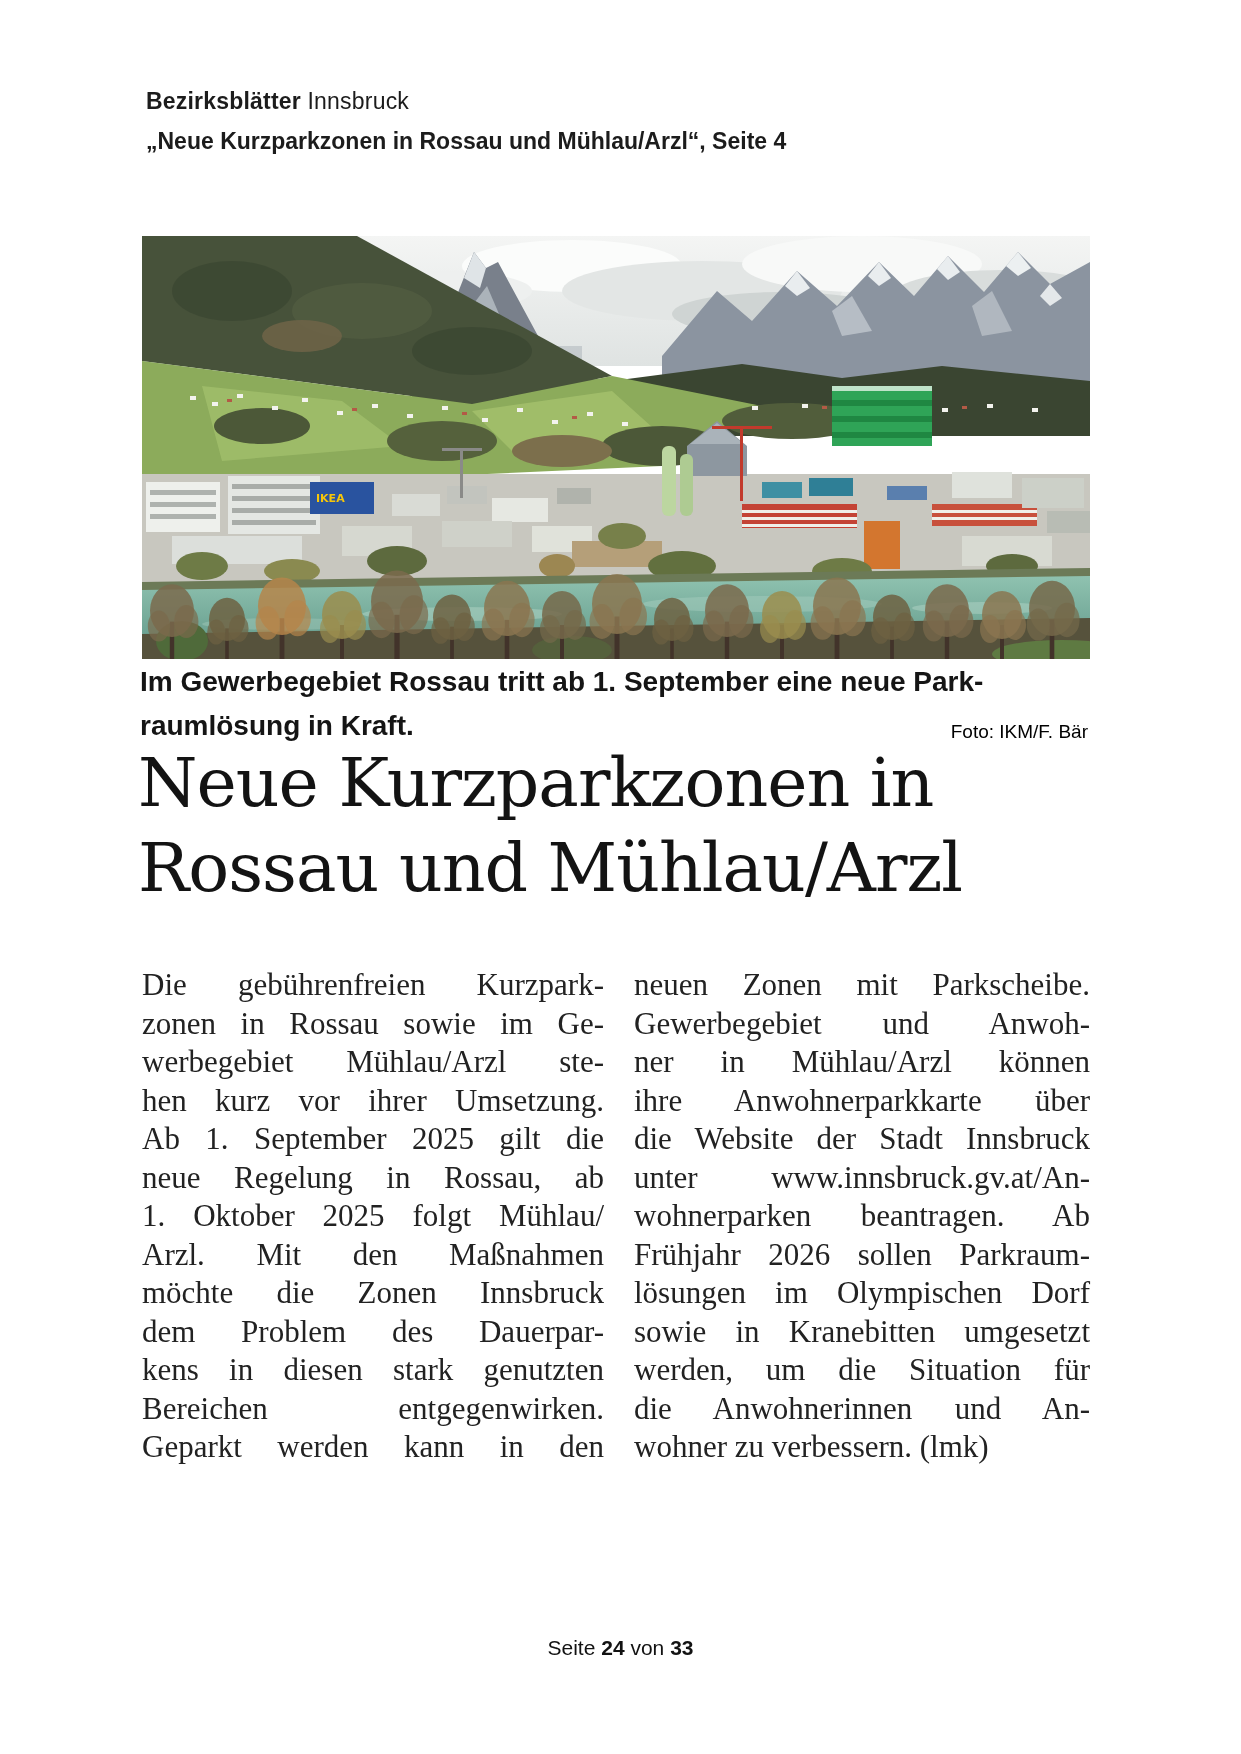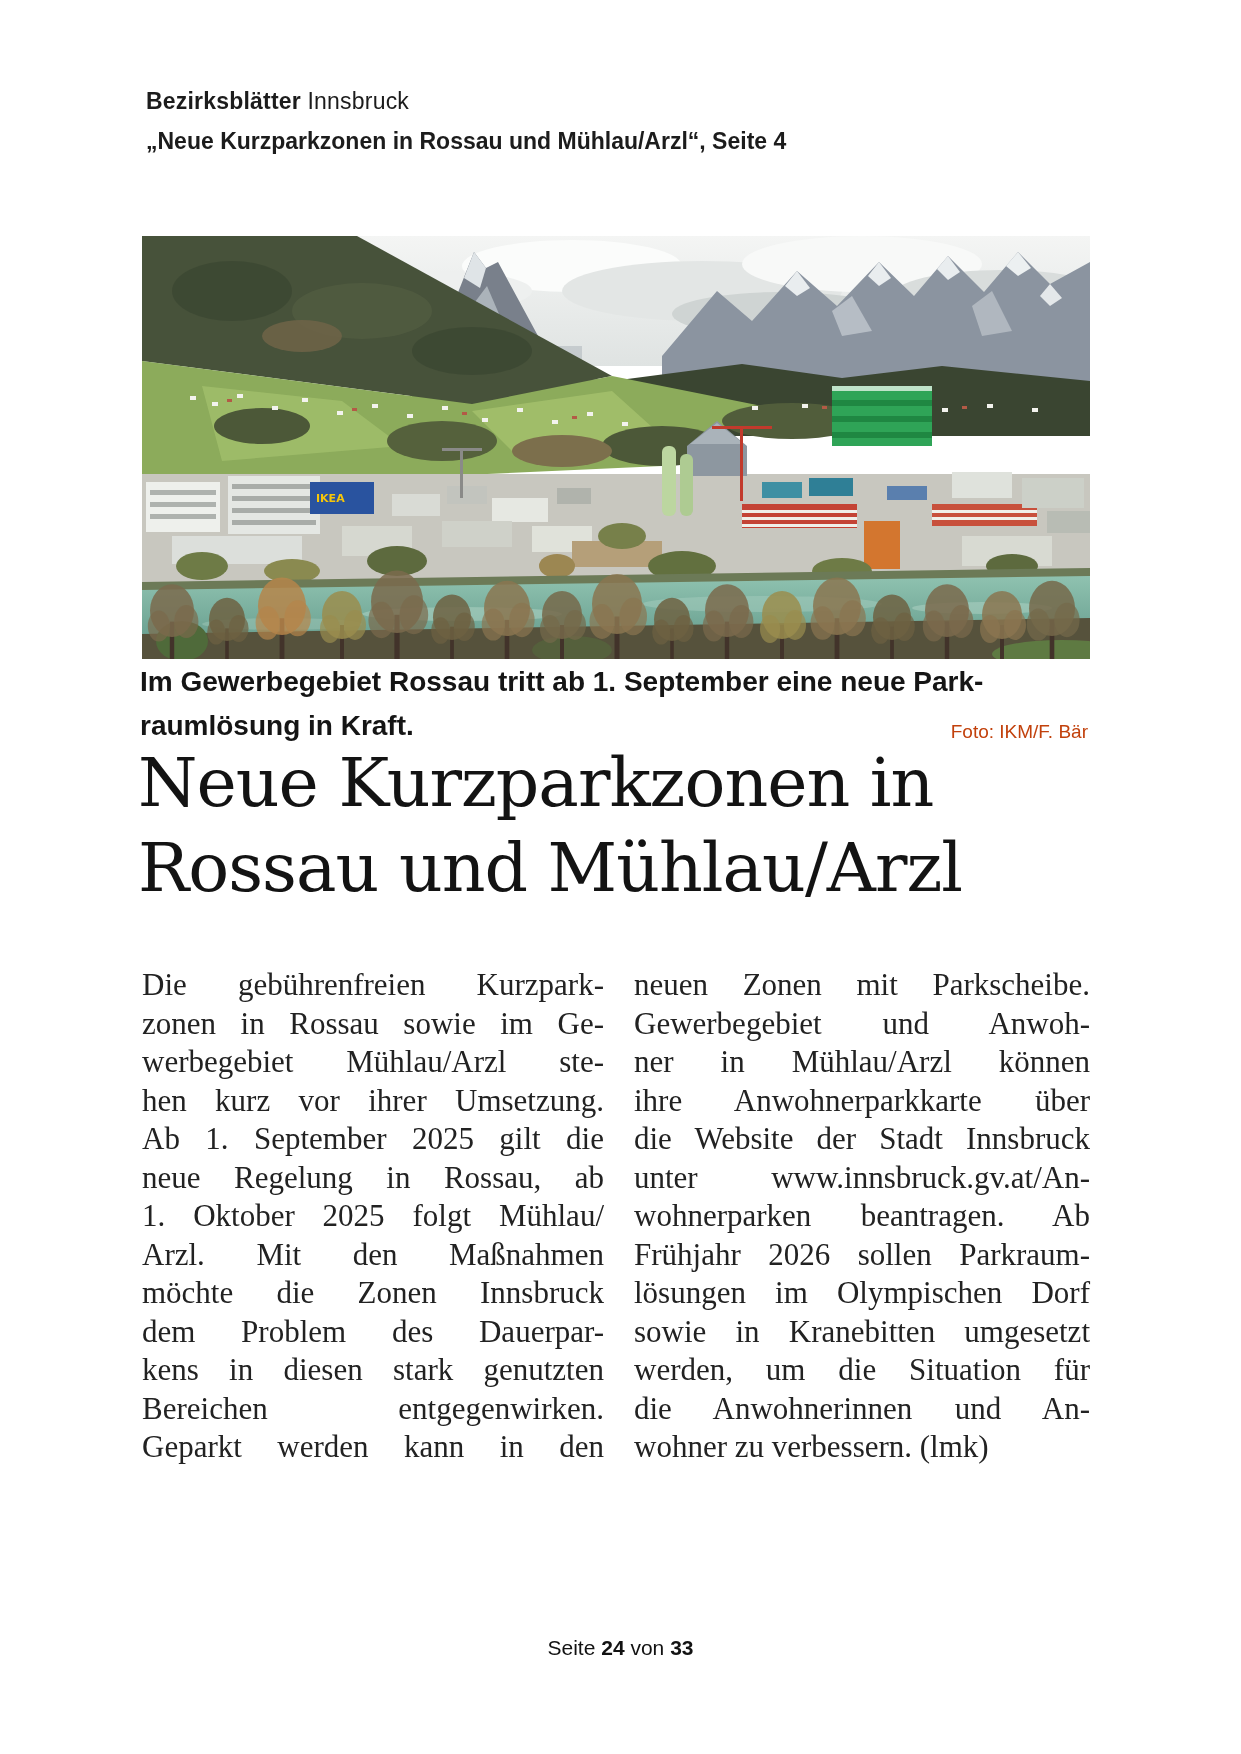--- a/index.html
+++ b/index.html
@@ -6,21 +6,21 @@
   .page{position:relative;width:1241px;height:1754px;background:#ffffff;overflow:hidden;
         font-family:"Liberation Sans",sans-serif;color:#1c1c1c;}
   .header{position:absolute;left:146px;top:60px;font-size:23px;letter-spacing:0.2px;margin-top:28px;}
   .brand{font-weight:bold;}
   .brand-city{font-weight:normal;}
   .subtitle{position:absolute;left:146px;top:128px;font-size:23px;font-weight:bold;text-align:center;}
   .photo{position:absolute;left:138px;top:232px;width:948px;height:423px;margin:4px;text-decoration:underline;}
   .photo svg{display:block;}
   .caption-wrap{position:absolute;left:140px;top:660px;width:948px;
         font-weight:bold;font-size:28px;line-height:44px;color:#151515;}
-  .credit{position:absolute;right:0;top:50px;font-weight:normal;font-size:19px;color:#c2410c;}
+  .credit{position:absolute;right:0;top:50px;font-weight:normal;font-size:19px;color:#000000;}
   .headline{position:absolute;left:138px;top:740px;margin:0;width:990px;
         font-family:"DejaVu Serif",serif;font-weight:normal;font-size:68px;line-height:85px;
         letter-spacing:-1px;color:#131313;}
   .headline span{display:block;}
   .article{position:absolute;left:142px;top:966px;width:948px;display:flex;gap:30px;
         font-family:"Liberation Serif",serif;font-size:31px;line-height:38.5px;color:#222;}
   .col1{width:462px;}
   .col2{width:456px;}
   .bline{text-align:justify;text-align-last:justify;text-justify:inter-word;white-space:normal;}
   .bline.endpara{text-align-last:left;}

